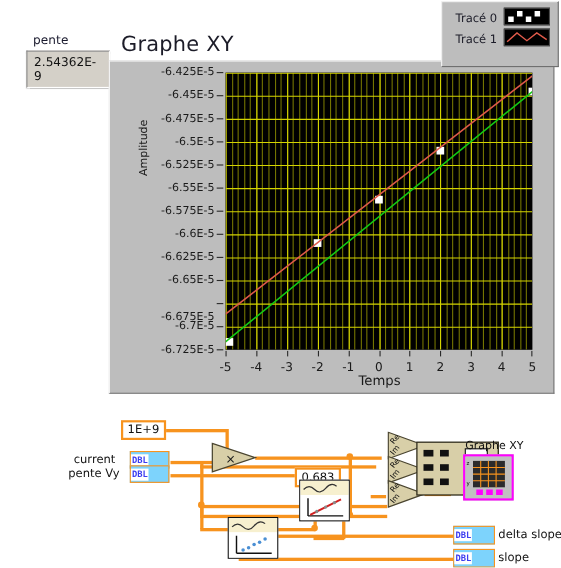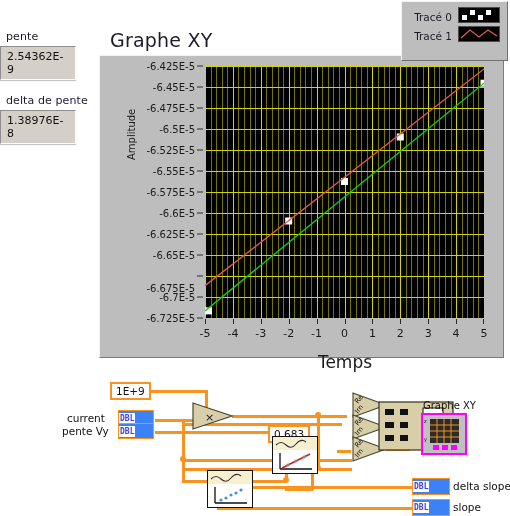--- a/index.html
+++ b/index.html
@@ -23,21 +23,21 @@
     border-top:1px solid #8d8d8d;
     border-left:1px solid #8d8d8d;
     border-right:1px solid #ffffff;
     border-bottom:1px solid #ffffff;
     box-shadow:0 1px 1px rgba(0,0,0,.22);
     font-size:11px;color:#111;
     padding:3px 6px;
     width:76px;
     box-sizing:border-box;
   }
-  .ind-group{margin-bottom:14px;}
+  .ind-group{margin-bottom:14px;padding-left:24px;}
 
   
   #graph-panel{
     left:99px;top:55px;width:405px;height:303px;
     background:#bdbdbd;
     border-top:1px solid #f2f2f2;
     border-left:1px solid #f2f2f2;
     border-right:1px solid #7a7a7a;
     border-bottom:1px solid #7a7a7a;
     box-sizing:border-box;
@@ -76,22 +76,22 @@
   }
 
   
   #xaxis{left:205px;top:319px;width:280px;height:22px;}
   .xtick{
     position:absolute;top:8px;font-size:11px;color:#1a1a1a;
     transform:translateX(-50%);
   }
   .xtick-mark{position:absolute;top:0;width:1px;height:5px;background:#2a2a2a;}
   #xaxis-title{
-    left:205px;top:352px;width:280px;text-align:center;
-    font-size:17px;color:#1a1a1a;
+    left:205px;top:339px;width:280px;text-align:center;
+    font-size:12px;color:#1a1a1a;
   }
 
   
   #legend{
     left:401px;top:1px;width:107px;height:60px;
     background:#bdbdbd;
     border-top:1px solid #f4f4f4;
     border-left:1px solid #f4f4f4;
     border-right:1px solid #6f6f6f;
     border-bottom:1px solid #6f6f6f;
@@ -109,21 +109,21 @@
   }
   .legend-swatch svg{display:block;}
 
   
   #diagram{left:0;top:370px;width:510px;height:146px;}
   .dg-label{
     position:absolute;font-size:10.5px;color:#111;white-space:nowrap;
   }
   .term{
     position:absolute;
-    background:#3b82f6;
+    background:#7dd3fc;
     border:1.5px solid #f7931e;
     box-sizing:border-box;
     display:flex;align-items:center;
   }
   .term-inner{
     background:#fff;color:#3c3cf0;font-size:8px;font-weight:bold;
     font-family:"DejaVu Sans Mono","Liberation Mono",monospace;
     padding:0 1px;line-height:11px;
   }
   .const{
@@ -148,24 +148,20 @@
     box-sizing:border-box;
   }
 </style>
 </head>
 <body>
 
 <div class="abs" id="left-panel">
   <div class="ind-group">
     <div class="ind-label">pente</div>
     <div class="ind-box">2.54362E-9</div>
-  </div>
-  <div class="ind-group">
-    <div class="ind-label">delta de pente</div>
-    <div class="ind-box">1.38976E-8</div>
   </div>
 </div>
 
 <div class="abs" id="graph-panel"></div>
 <div class="abs" id="graph-title">Graphe XY</div>
 
 <div class="abs" id="yaxis">
     <div class="ytick" style="top: 6px;">-6.425E-5</div>
     <div class="ytick-mark" style="top: 6px;"></div>
     <div class="ytick" style="top: 27px;">-6.45E-5</div>

